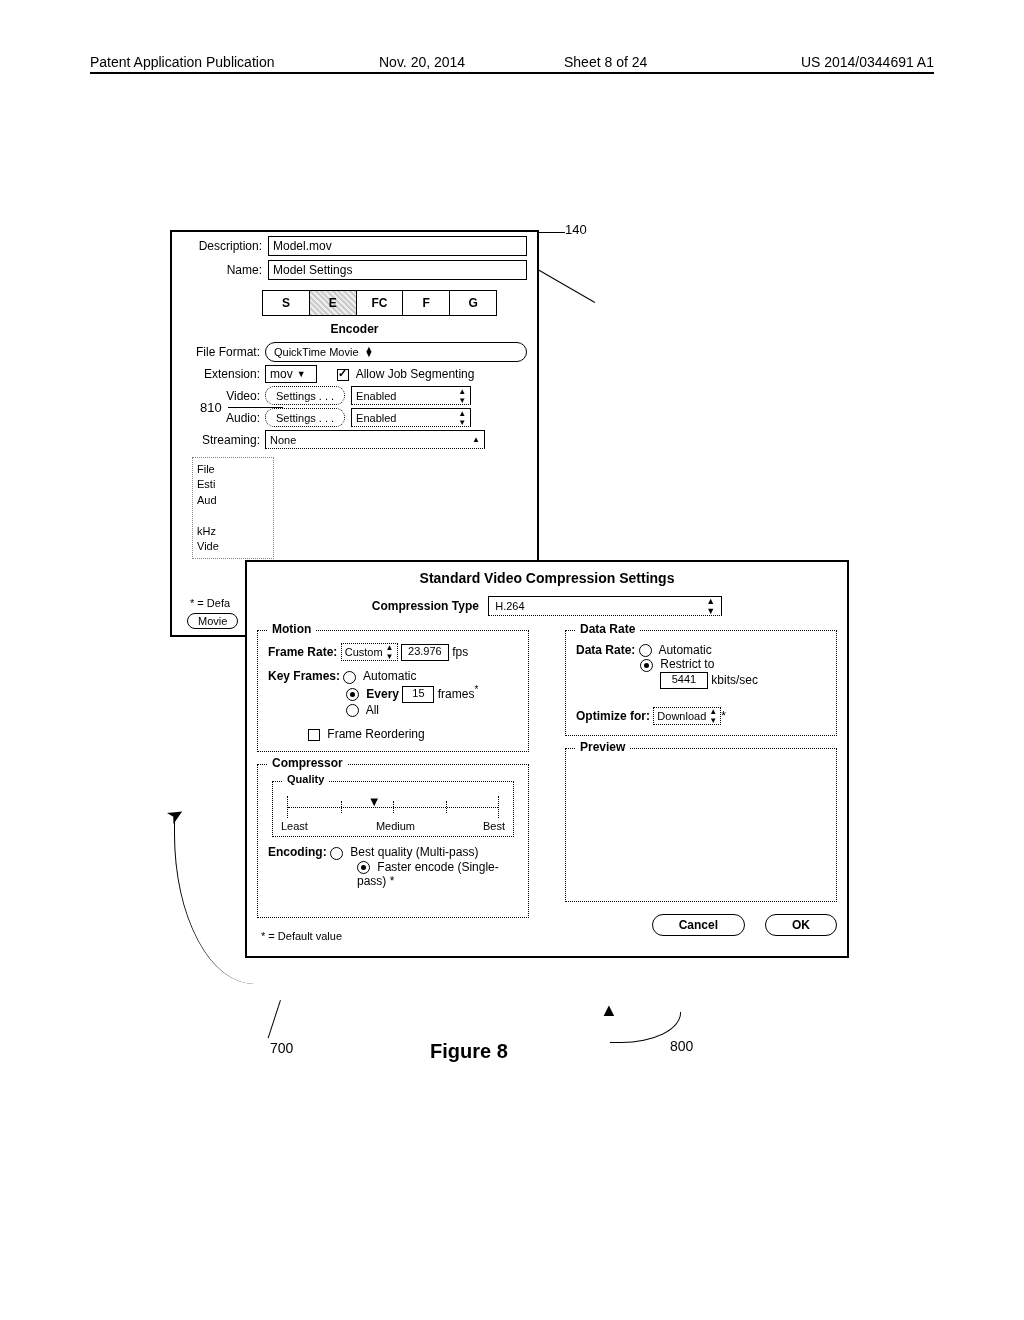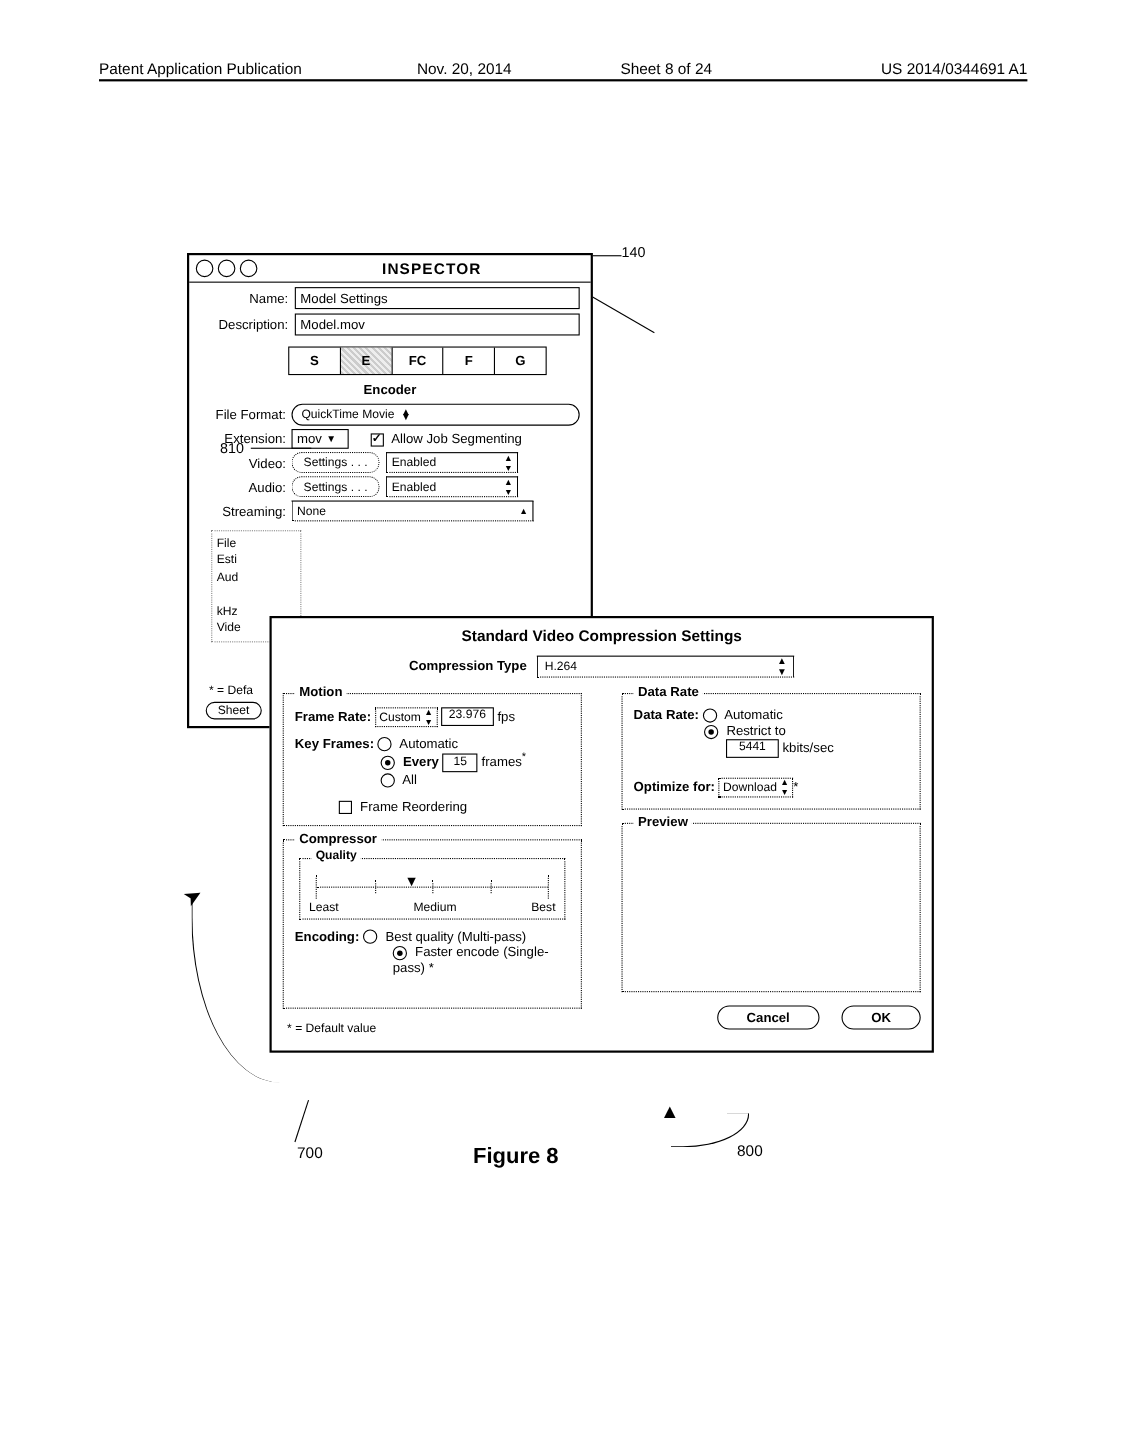--- a/index.html
+++ b/index.html
@@ -174,36 +174,28 @@
 
 <div class="canvas">
 
   <div class="callout-240">
     <div class="line"></div>
     <span>140</span>
   </div>
   <div class="edge-line"></div>
 
   <div class="inspector">
-    <div class="titlebar">
-      <div class="traffic">
-        <span></span>
-        <span></span>
-        <span></span>
-      </div>
-      <div class="title">INSPECTOR</div>
-    </div>
-
+
+    <div class="form-row">
+      <div class="lbl">Description:</div>
+      <div class="txt">Model.mov</div>
+    </div>
     <div class="form-row">
       <div class="lbl">Name:</div>
       <div class="txt">Model Settings</div>
-    </div>
-    <div class="form-row">
-      <div class="lbl">Description:</div>
-      <div class="txt">Model.mov</div>
     </div>
 
     <div class="callout-810">
       <span>810</span>
       <div class="line"></div>
     </div>
     <div class="tabbar">
       <div>S</div>
       <div class="sel">E</div>
       <div>FC</div>
@@ -259,21 +251,21 @@
 
     <div class="summary">
       <div>File</div>
       <div>Esti</div>
       <div>Aud</div>
       <div>&nbsp;</div>
       <div>kHz</div>
       <div>Vide</div>
     </div>
     <div style="margin:38px 0 0 18px; font-size:11px;">* = Defa</div>
-    <div class="assist-btn">Sheet</div>
+    <div class="assist-btn">Movie</div>
   </div>
 
   <div class="backarrow">➤</div>
   <div class="backcurve"></div>
 
   <div class="svcs">
     <div class="svcs-title">Standard Video Compression Settings</div>
 
     <div class="ct-row">
       <b>Compression Type</b>

